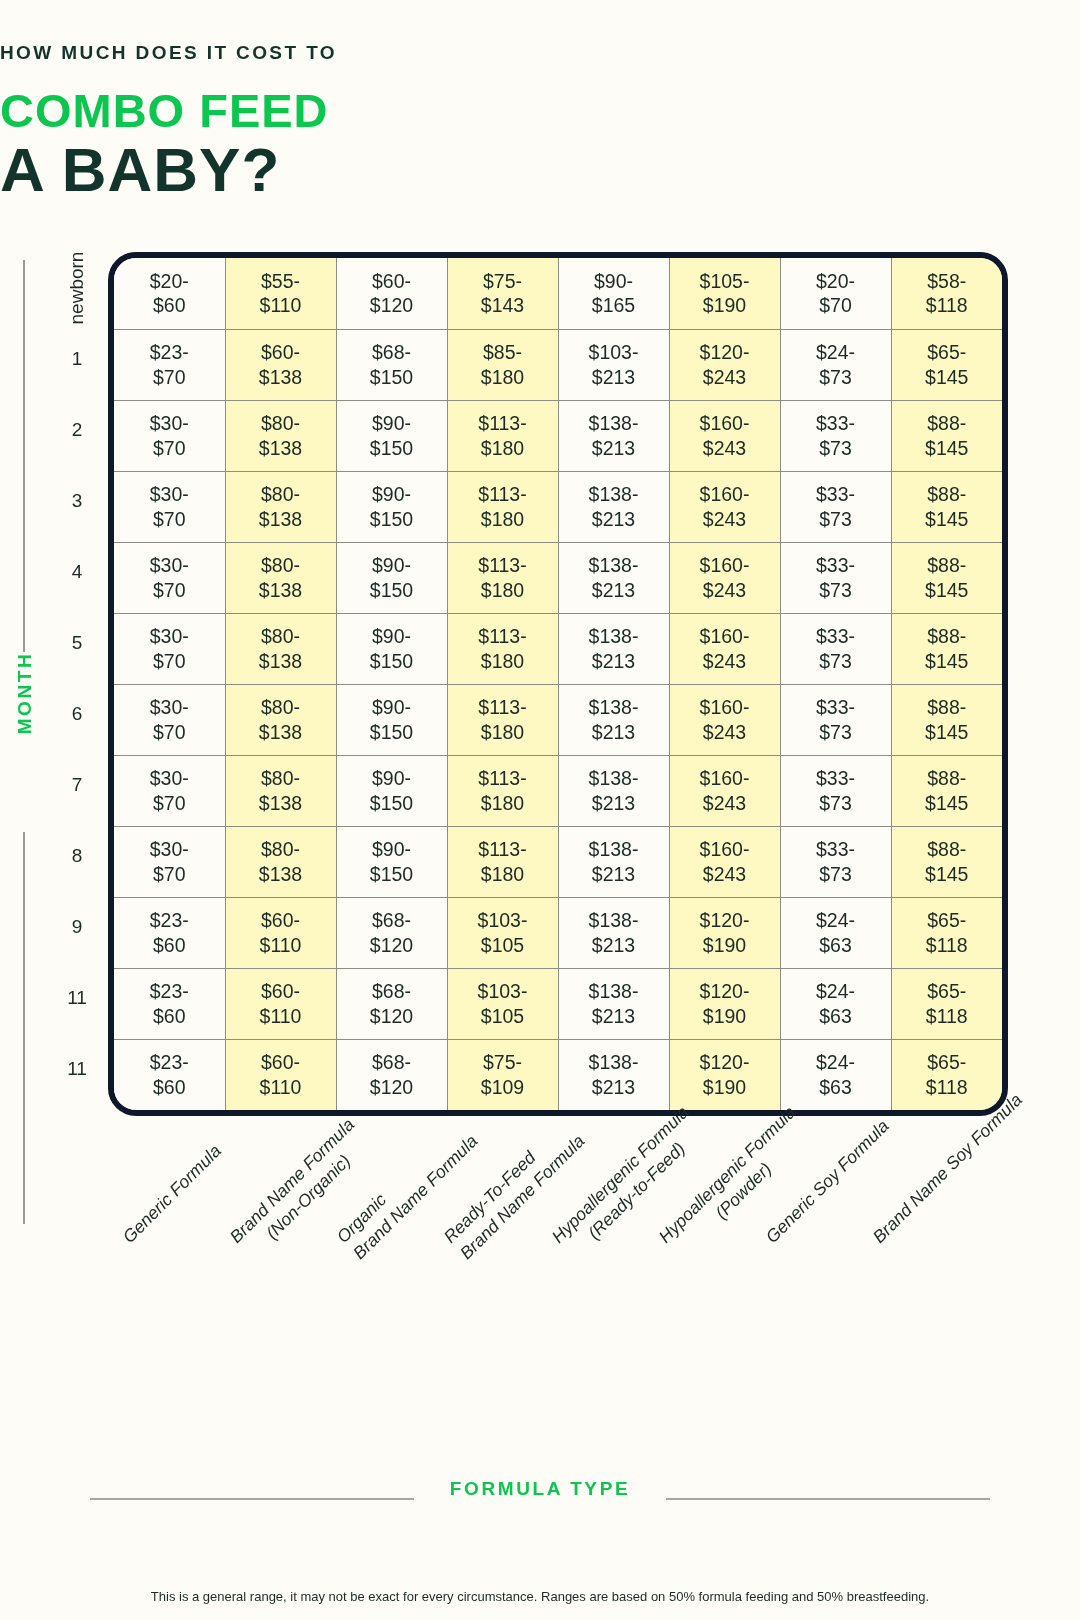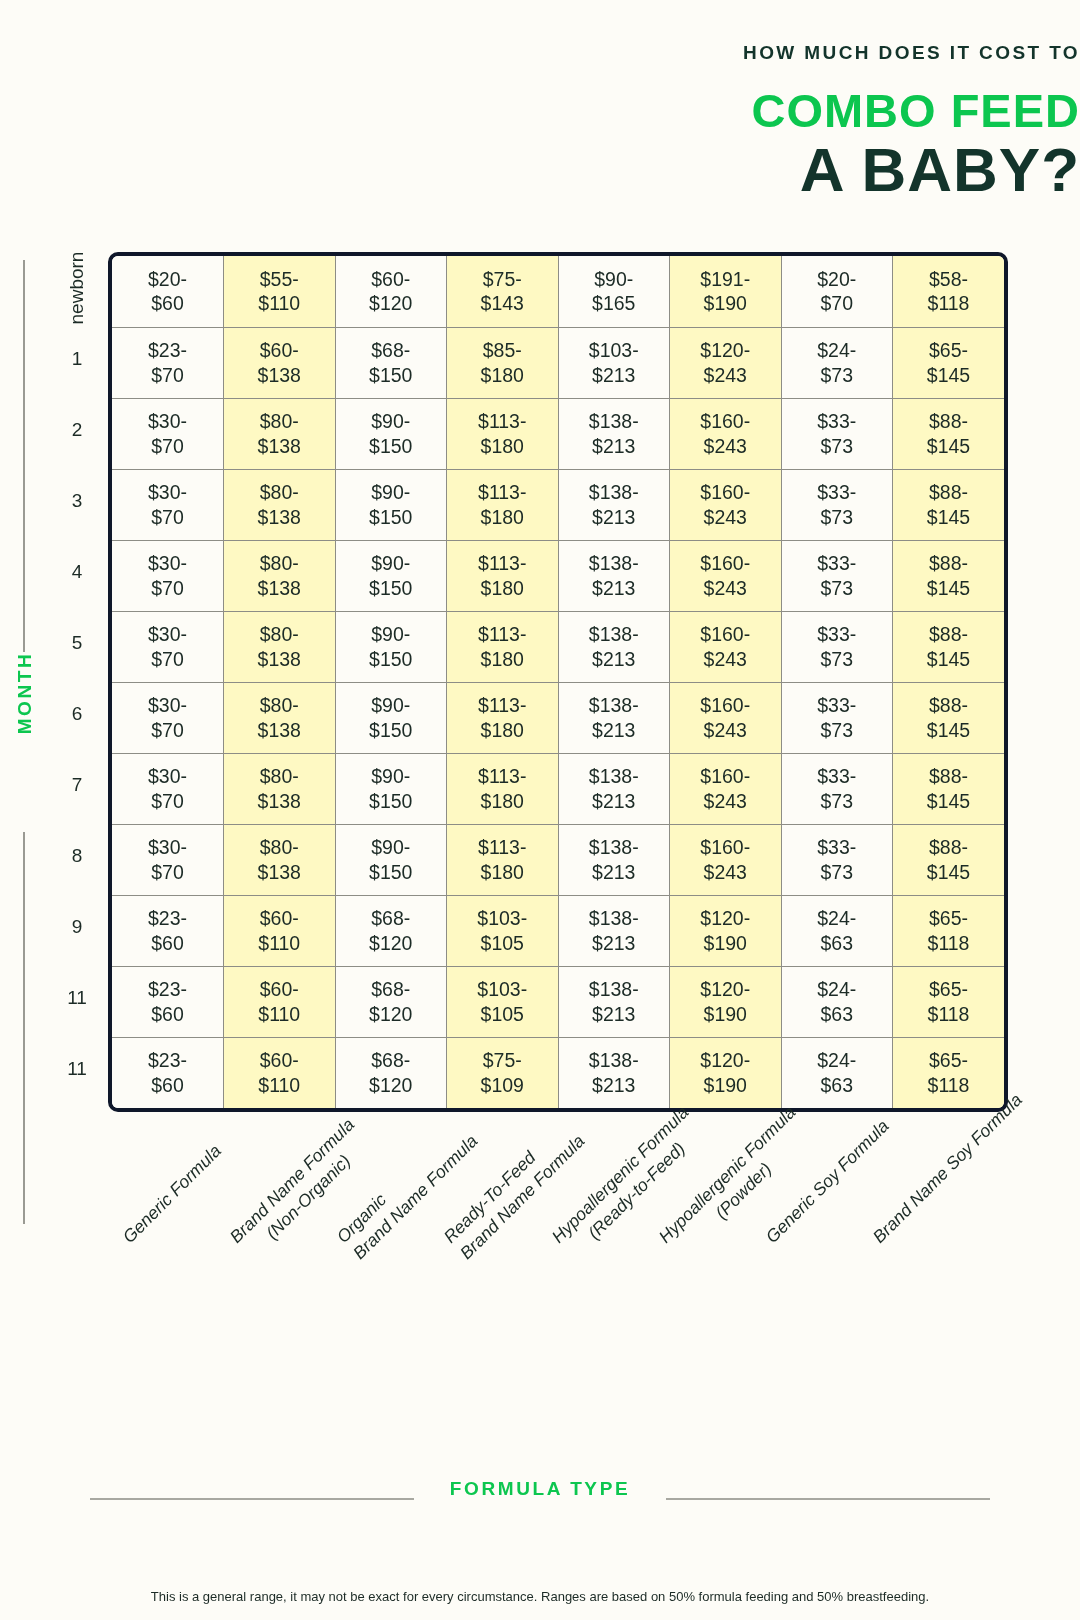--- a/index.html
+++ b/index.html
@@ -8,21 +8,21 @@
     width: 1080px;
     height: 1620px;
     background: #FDFCF7;
     font-family: "Liberation Sans", sans-serif;
     color: #13342B;
     overflow: hidden;
     position: relative;
   }
 
   
-  .header { text-align: right; padding-top: 42px; padding-left: 32px; }
+  .header { text-align: left; padding-top: 42px; }
 
   .kicker {
     font-size: 19px;
     font-weight: bold;
     letter-spacing: 2.4px;
     color: #13342B;
   }
 
   .title-green {
     font-size: 47px;
@@ -91,23 +91,23 @@
   .row-label.vertical span {
     transform: rotate(-90deg);
     white-space: nowrap;
     display: inline-block;
   }
 
   
   .table-wrap {
     flex: none;
     width: 900px;
-    border-radius: 10px;
+    border-radius: 28px;
     overflow: hidden;
-    border: 4px solid #0f172a;
+    border: 6px solid #0f172a;
   }
   table.grid {
     border-collapse: collapse;
     width: 100%;
     table-layout: fixed;
   }
   table.grid td {
     height: 71px;
     text-align: center;
     vertical-align: middle;
@@ -255,21 +255,21 @@
               </td>
               <td class="shaded">
                 <span class="amt">$75-</span>
                 <span class="amt">$143</span>
               </td>
               <td>
                 <span class="amt">$90-</span>
                 <span class="amt">$165</span>
               </td>
               <td class="shaded">
-                <span class="amt">$191-</span>
+                <span class="amt">$105-</span>
                 <span class="amt">$190</span>
               </td>
               <td>
                 <span class="amt">$20-</span>
                 <span class="amt">$70</span>
               </td>
               <td class="shaded">
                 <span class="amt">$58-</span>
                 <span class="amt">$118</span>
               </td>

